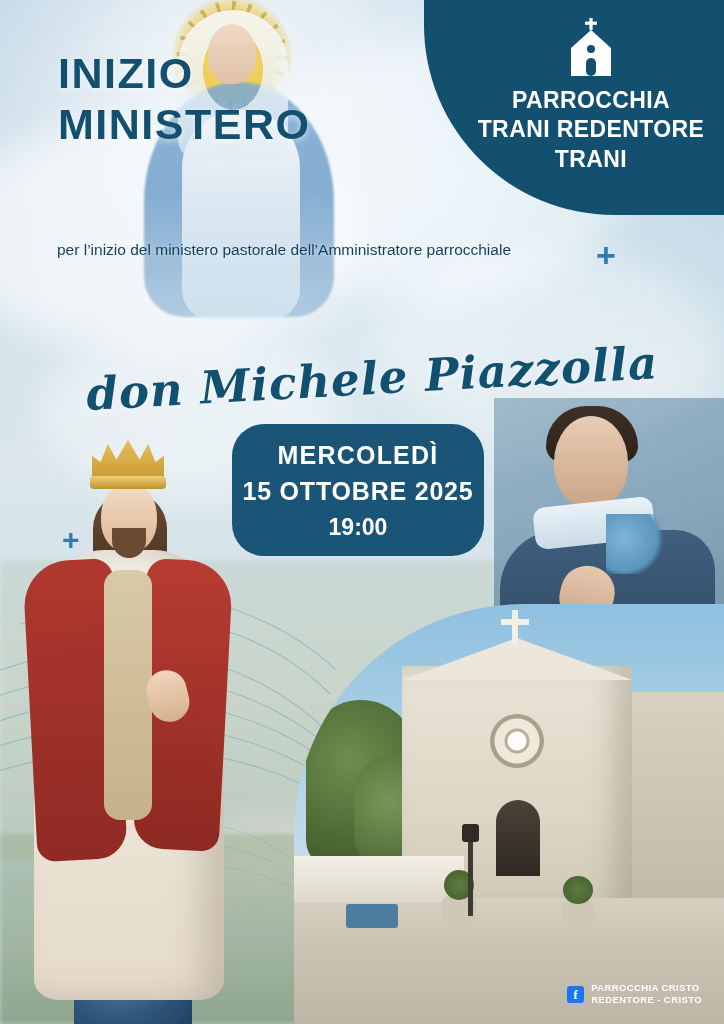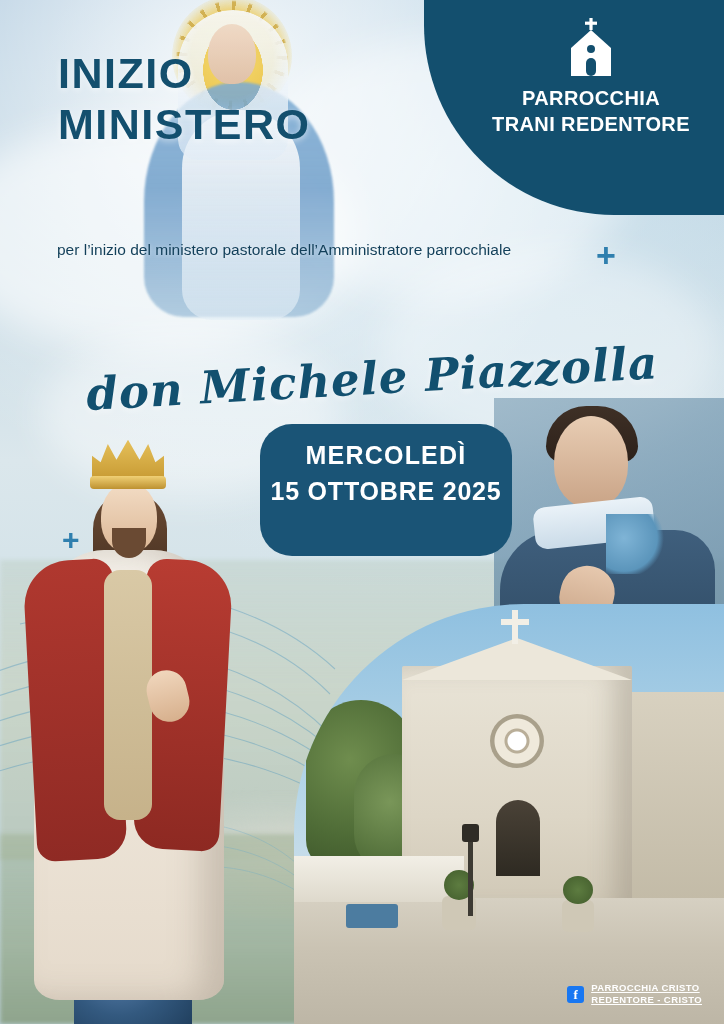--- a/index.html
+++ b/index.html
@@ -149,21 +149,21 @@
     width: 300px; height: 215px;
     background: #134f6e;
     border-bottom-left-radius: 190px;
   }
   .parish-block {
     position: absolute; right: 8px; top: 18px; width: 250px;
     text-align: center; color: #fff; z-index: 6;
   }
   .church-icon { display: block; margin: 0 auto 10px; }
   .parish-name {
-    font-weight: bold; font-size: 20px; line-height: 1.28;
+    font-weight: bold; font-size: 23px; line-height: 1.28;
     letter-spacing: .4px; color: #ffffff;
   }
 
   
   .headline {
     position: absolute; left: 58px; top: 48px; z-index: 7;
     color: #134f6e;
     font-weight: bold;
     font-size: 43px;
     line-height: 1.18;
@@ -197,21 +197,20 @@
 
   
   .date-pill {
     position: absolute; left: 232px; top: 424px; z-index: 9;
     width: 252px; height: 132px;
     background: #1a5476;
     border-radius: 32px;
     color: #fff;
     text-align: center;
     padding-top: 17px;
-    margin-left: 28px;
   }
   .date-pill .dow {
     font-weight: bold; font-size: 25px; letter-spacing: 1.2px;
   }
   .date-pill .dmy {
     font-weight: bold; font-size: 25px; letter-spacing: .8px; margin-top: 7px;
   }
   .date-pill .time {
     font-weight: bold; font-size: 23px; margin-top: 8px;
   }
@@ -377,21 +376,21 @@
     position: absolute; right: 22px; bottom: 18px; z-index: 12;
     display: flex; align-items: center; gap: 7px;
     color: #fff;
   }
   .fb-badge {
     width: 17px; height: 17px; border-radius: 3px;
     background: #1877f2; color: #fff;
     font-weight: bold; font-size: 13px; line-height: 17px; text-align: center;
     font-family: "Liberation Serif", serif;
   }
-  .fb-text { font-size: 9.5px; font-weight: bold; line-height: 1.25; letter-spacing: .4px; text-decoration: underline; }
+  .fb-text { font-size: 9.5px; font-weight: bold; line-height: 1.25; letter-spacing: .4px; }
 
   
   .plus {
     position: absolute; z-index: 7;
     color: #2f7fae; font-weight: bold; line-height: 1;
   }
   .plus1 { left: 596px; top: 238px; font-size: 34px; color: #2f7fae; }
   .plus2 { left: 62px;  top: 525px; font-size: 30px; color: #2f7fae; }
   .plus3 { left: 36px;  top: 922px; font-size: 30px; color: #2f9ad1; }
 </style>
@@ -450,37 +449,39 @@
     <svg class="church-icon" width="56" height="58" viewBox="0 0 56 58">
       <rect x="26.4" y="0" width="3.2" height="12" fill="#ffffff"></rect>
       <rect x="22" y="3.6" width="12" height="3.2" fill="#ffffff"></rect>
       <path d="M28 12 L48 30 L48 58 L8 58 L8 30 Z" fill="#ffffff"></path>
       <rect x="23" y="40" width="10" height="18" rx="5" fill="#134f6e"></rect>
       <circle cx="28" cy="31" r="4" fill="#134f6e"></circle>
     </svg>
     <div class="parish-name">
       <div>PARROCCHIA</div>
       <div>TRANI REDENTORE</div>
+      <div>TRANI</div>
     </div>
   </div>
 
   <div class="headline">
     <div>INIZIO</div>
     <div>MINISTERO</div>
   </div>
 
   <div class="body-text">
     <div>per l’inizio del ministero pastorale dell’Amministratore parrocchiale</div>
   </div>
 
   <div class="script-name">don Michele Piazzolla</div>
 
   <div class="date-pill">
     <div class="dow">MERCOLEDÌ</div>
     <div class="dmy">15 OTTOBRE 2025</div>
+    <div class="time">19:00</div>
   </div>
 
   <div class="statue">
     <div class="st-orb"></div>
     <div class="st-robe"></div>
     <div class="st-mantle-l"></div>
     <div class="st-mantle-r"></div>
     <div class="st-stole"></div>
     <div class="st-hair"></div>
     <div class="st-head"></div>

